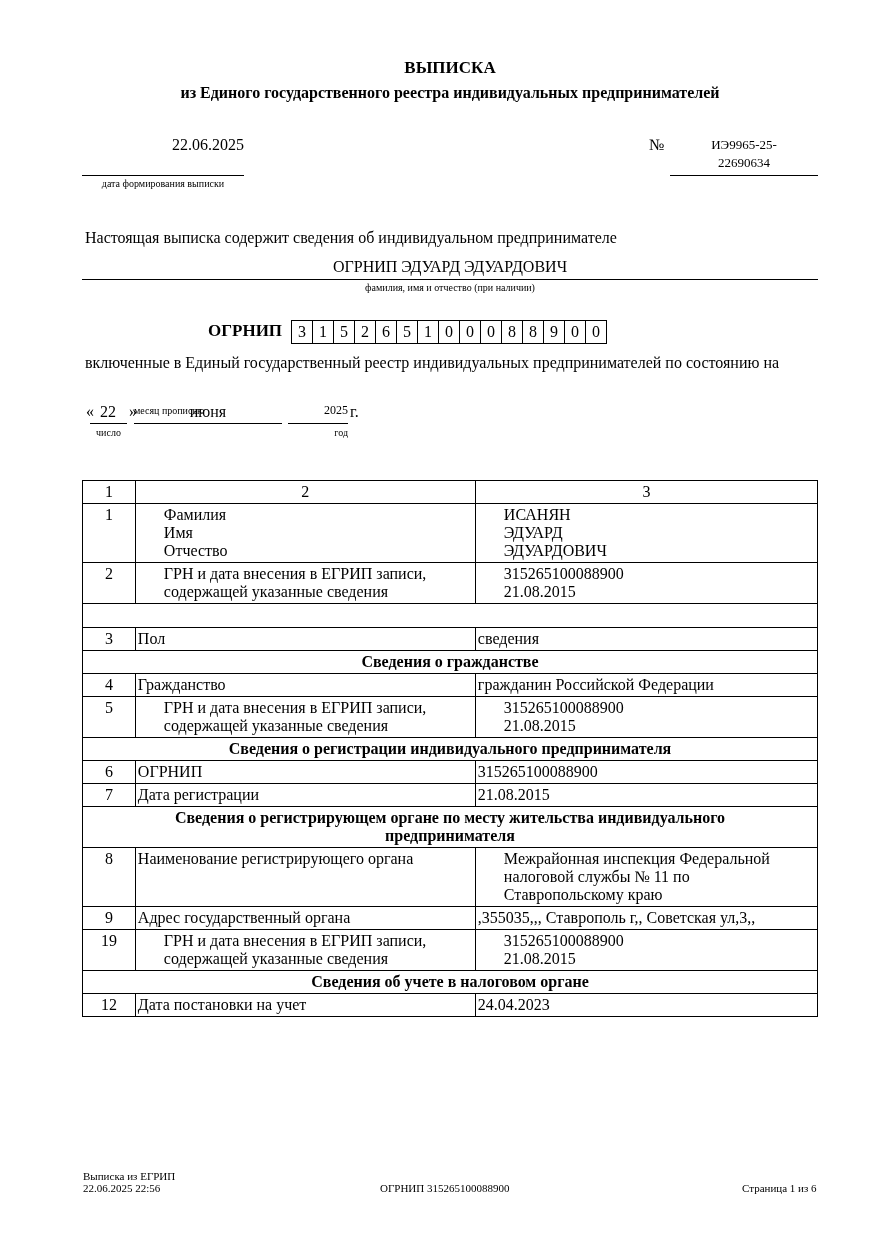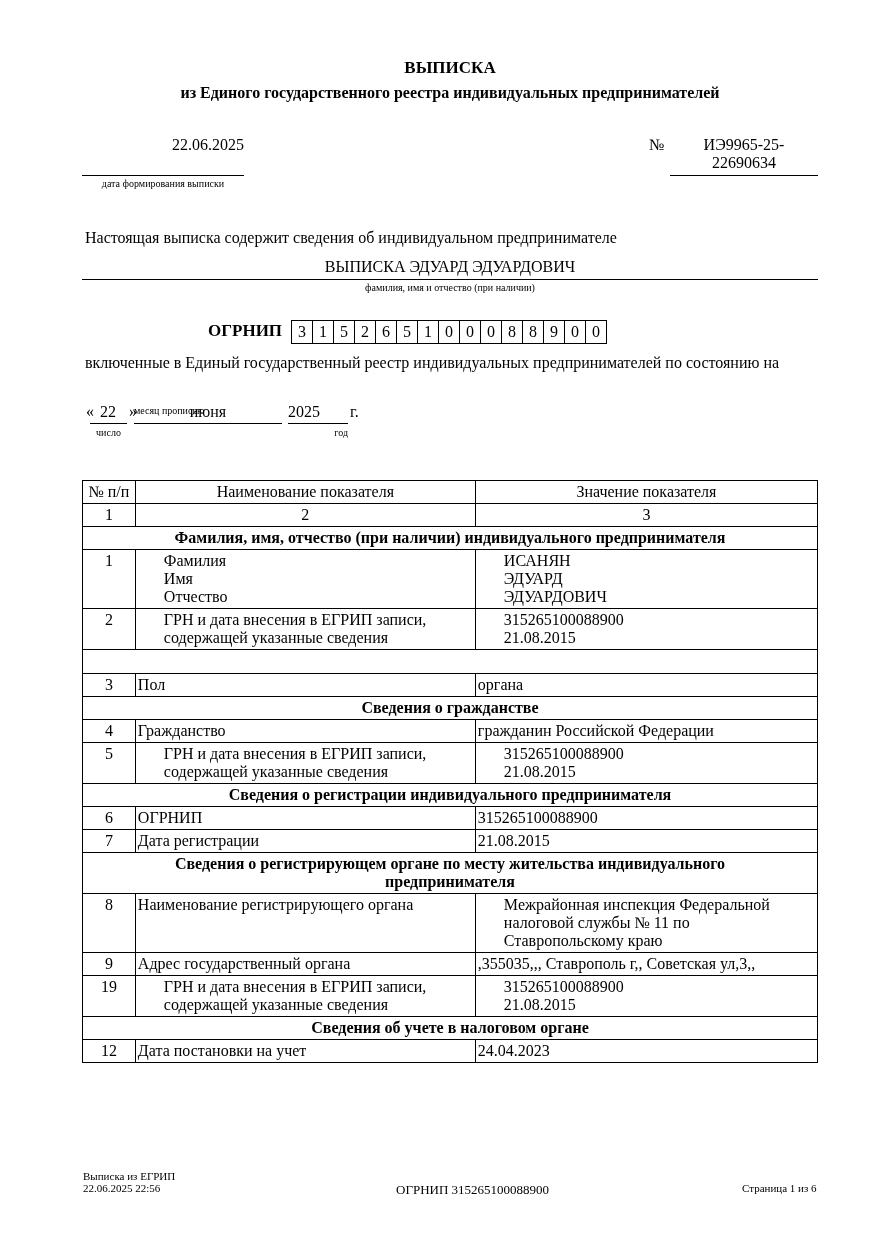--- a/index.html
+++ b/index.html
@@ -8,39 +8,39 @@
     font-family: "Liberation Serif", "DejaVu Serif", serif;
     color: #000;
   }
   .abs { position: absolute; }
   .title { left: 0; width: 900px; top: 58px; text-align: center; font-weight: bold; font-size: 17px; }
   .subtitle { left: 0; width: 900px; top: 84px; text-align: center; font-weight: bold; font-size: 16px; }
   .date-val { left: 82px; width: 162px; top: 136px; text-align: right; font-size: 16px; }
   .date-line { left: 82px; width: 162px; top: 175px; border-top: 1px solid #000; }
   .date-caption { left: 82px; width: 162px; top: 178px; text-align: center; font-size: 10px; }
   .num-sign { left: 649px; top: 136px; font-size: 16px; }
-  .num-val { left: 670px; width: 148px; top: 136px; text-align: center; font-size: 16px; line-height: 18px; }
+  .num-val { left: 670px; width: 148px; top: 136px; text-align: center; font-size: 13px; line-height: 18px; }
   .num-line { left: 670px; width: 148px; top: 175px; border-top: 1px solid #000; }
   .intro { left: 85px; top: 229px; font-size: 16px; }
   .fio { left: 82px; width: 736px; top: 258px; text-align: center; font-size: 16px; }
   .fio-line { left: 82px; width: 736px; top: 279px; border-top: 1px solid #000; }
   .fio-caption { left: 82px; width: 736px; top: 282px; text-align: center; font-size: 10px; }
   .ogrnip-label { left: 208px; top: 321px; font-weight: bold; font-size: 17px; }
   .ogrnip-boxes { left: 291px; top: 320px; display: flex; }
   .ogrnip-boxes .box {
     width: 20px; height: 22px; border: 1px solid #000; border-right: none;
     text-align: center; font-size: 16px; line-height: 22px;
   }
   .ogrnip-boxes .box:last-child { border-right: 1px solid #000; }
   .included { left: 85px; top: 353px; width: 720px; font-size: 16px; line-height: 19px; }
   .d-quote-open { left: 86px; top: 403px; font-size: 16px; }
   .d-day { left: 100px; top: 403px; font-size: 16px; }
   .d-quote-close { left: 129px; top: 403px; font-size: 16px; }
   .d-month { left: 134px; width: 148px; top: 403px; text-align: center; font-size: 16px; }
-  .d-year { left: 288px; width: 60px; top: 403px; text-align: left; font-size: 16px; }
+  .d-year { left: 288px; width: 60px; top: 403px; text-align: right; font-size: 12px; }
   .d-g { left: 350px; top: 403px; font-size: 16px; }
   .u-day { left: 90px; width: 37px; top: 423px; border-top: 1px solid #000; }
   .u-month { left: 134px; width: 148px; top: 423px; border-top: 1px solid #000; }
   .u-year { left: 288px; width: 60px; top: 423px; border-top: 1px solid #000; }
   .c-day { left: 90px; width: 37px; top: 427px; text-align: center; font-size: 10px; }
   .c-month { left: 134px; width: 148px; top: 405px; text-align: left; font-size: 10px; }
   .c-year { left: 288px; width: 60px; top: 427px; text-align: right; font-size: 10px; }
 
   table.main {
     position: absolute; left: 82px; top: 480px; width: 736px;
@@ -51,42 +51,42 @@
   }
   table.main .c1 { width: 48px; text-align: center; }
   table.main .c2 { width: 336px; }
   table.main .c3 { width: 338px; }
   table.main th { text-align: center; }
   table.main td.section { text-align: center; font-weight: bold; padding: 2px 30px; }
   table.main td.blank { height: 19px; }
   .multi span { display: block; margin-left: 26px; }
 
   .footer-left { left: 83px; top: 1170px; font-size: 11px; line-height: 12px; }
-  .footer-center { left: 380px; top: 1182px; font-size: 13px; margin-left: 16px; }
+  .footer-center { left: 380px; top: 1182px; font-size: 11px; }
   .footer-right { left: 742px; top: 1182px; font-size: 11px; }
 </style>
 </head>
 <body>
 
 <div class="abs title">ВЫПИСКА</div>
 <div class="abs subtitle">из Единого государственного реестра индивидуальных предпринимателей</div>
 
 <div class="abs date-val">22.06.2025</div>
 <div class="abs date-line"></div>
 <div class="abs date-caption">дата формирования выписки</div>
 
 <div class="abs num-sign">№</div>
 <div class="abs num-val">
   <div>ИЭ9965-25-</div>
   <div>22690634</div>
 </div>
 <div class="abs num-line"></div>
 
 <div class="abs intro">Настоящая выписка содержит сведения об индивидуальном предпринимателе</div>
-<div class="abs fio">ВЫПИСКА ЭДУАРД ЭДУАРДОВИЧ</div>
+<div class="abs fio">ОГРНИП ЭДУАРД ЭДУАРДОВИЧ</div>
 <div class="abs fio-line"></div>
 <div class="abs fio-caption">фамилия, имя и отчество (при наличии)</div>
 
 <div class="abs ogrnip-label">ОГРНИП</div>
 <div class="abs ogrnip-boxes">
   <div class="box">3</div>
   <div class="box">1</div>
   <div class="box">5</div>
   <div class="box">2</div>
   <div class="box">6</div>
@@ -112,35 +112,27 @@
 <div class="abs d-g">г.</div>
 <div class="abs u-day"></div>
 <div class="abs u-month"></div>
 <div class="abs u-year"></div>
 <div class="abs c-day">число</div>
 <div class="abs c-month">месяц прописью</div>
 <div class="abs c-year">год</div>
 
 <table class="main">
   <tbody>
-      <tr>
-    <th class="c1">№ п/п</th>
-    <th class="c2">Наименование показателя</th>
-    <th class="c3">Значение показателя</th>
-  </tr>
   <tr>
     <td class="c1">1</td>
     <td class="c2" style="text-align:center">2</td>
     <td class="c3" style="text-align:center">3</td>
   </tr>
 
   <tr>
-    <td colspan="3" class="section">Фамилия, имя, отчество (при наличии) индивидуального предпринимателя</td>
-  </tr>
-  <tr>
     <td class="c1">1</td>
     <td class="c2 multi">
       <span>Фамилия</span>
       <span>Имя</span>
       <span>Отчество</span>
     </td>
     <td class="c3 multi">
       <span>ИСАНЯН</span>
       <span>ЭДУАРД</span>
       <span>ЭДУАРДОВИЧ</span>
@@ -156,21 +148,21 @@
       <span>315265100088900</span>
       <span>21.08.2015</span>
     </td>
   </tr>
   <tr>
     <td colspan="3" class="blank"></td>
   </tr>
   <tr>
     <td class="c1">3</td>
     <td class="c2">Пол</td>
-    <td class="c3">органа</td>
+    <td class="c3">сведения</td>
   </tr>
 
   <tr>
     <td colspan="3" class="section">Сведения о гражданстве</td>
   </tr>
   <tr>
     <td class="c1">4</td>
     <td class="c2">Гражданство</td>
     <td class="c3">гражданин Российской Федерации</td>
   </tr>

